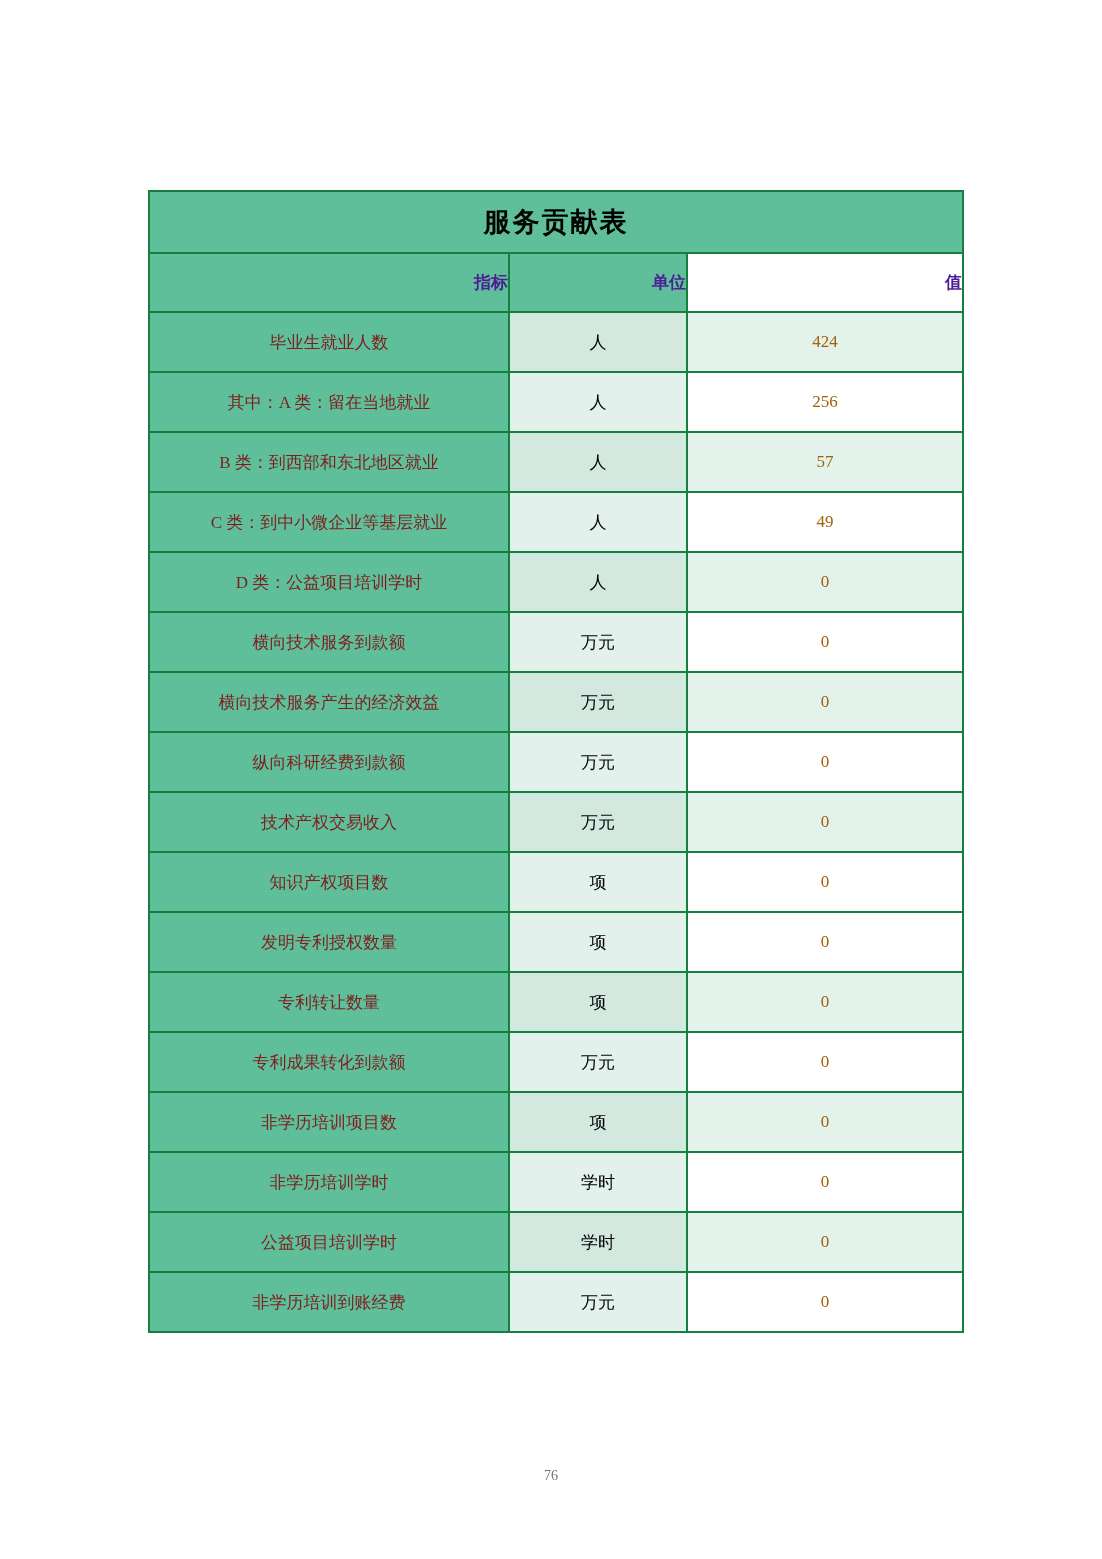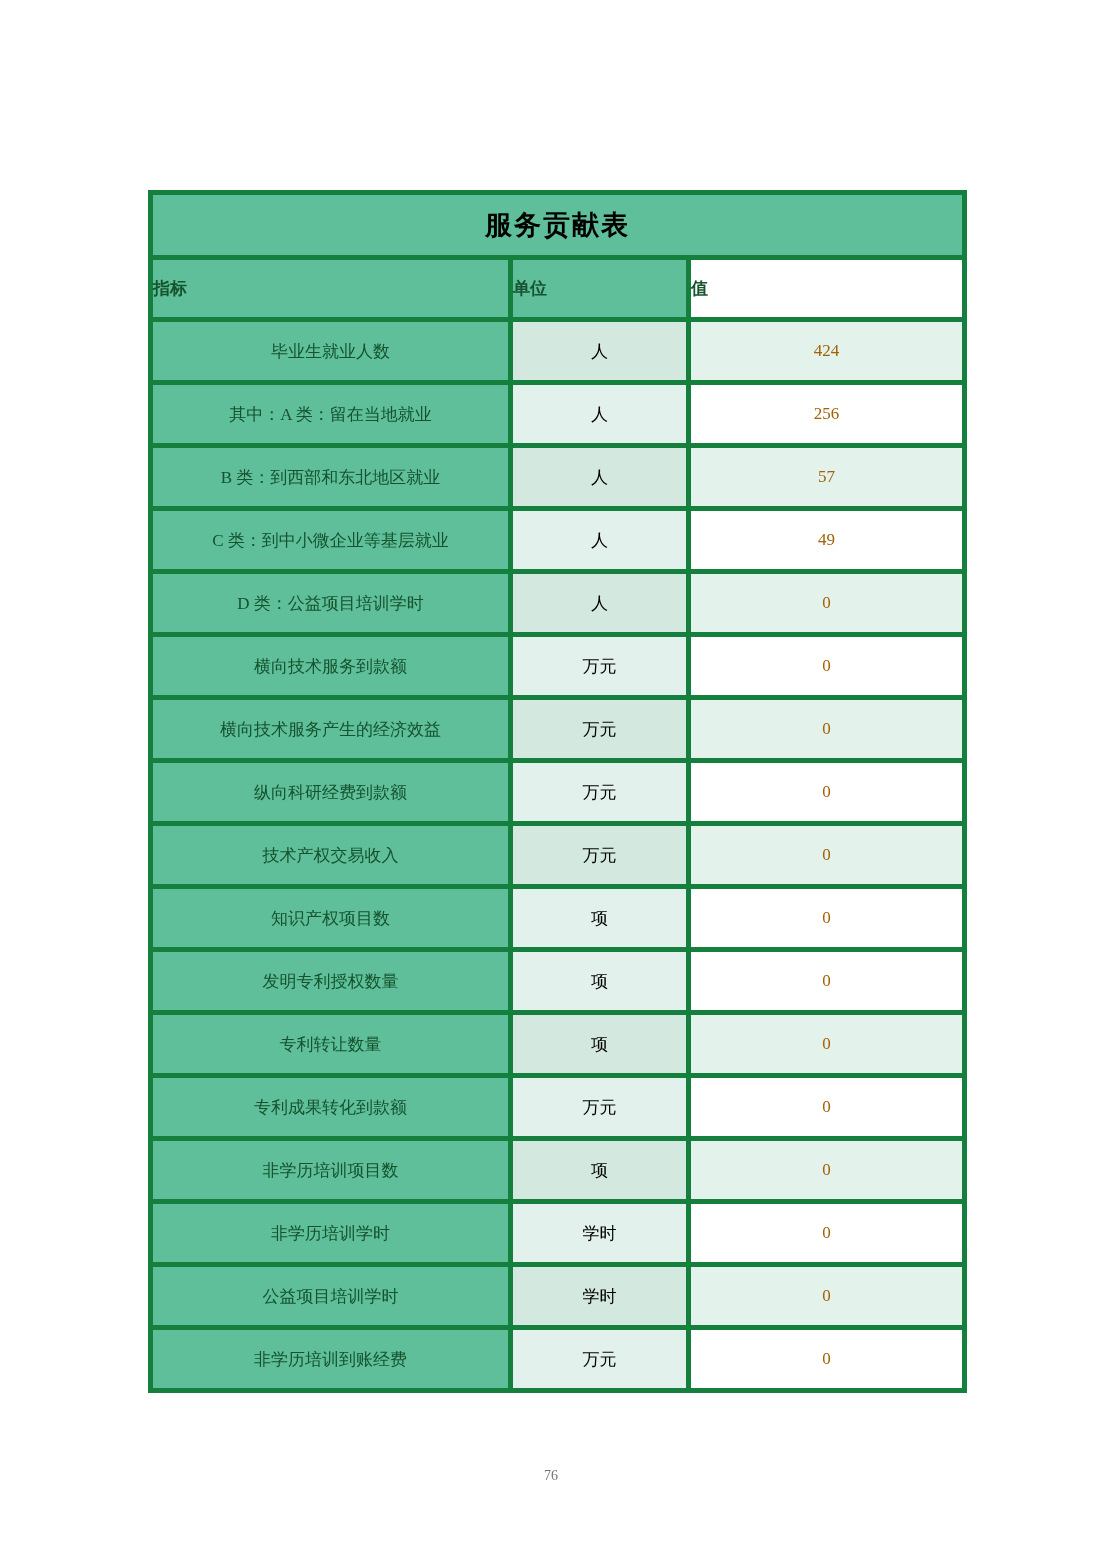--- a/index.html
+++ b/index.html
@@ -25,54 +25,54 @@
     left: 148px;
     top: 190px;
     width: 814px;
   }
   table.contrib {
     border-collapse: collapse;
     width: 814px;
     table-layout: fixed;
   }
   table.contrib td, table.contrib th {
-    border: 5px solid #15803d;
+    border: 2px solid #15803d;
     padding: 0;
     margin: 0;
   }
   .title-cell {
     background: #5fbf9b;
     color: #000000;
     text-align: center;
     font-size: 27px;
     font-weight: bold;
     height: 60px;
     letter-spacing: 2px;
   }
   .hdr {
     background: #5fbf9b;
-    color: #14532d;
-    text-align: left;
+    color: #4c1d95;
+    text-align: right;
     font-size: 17px;
     font-weight: bold;
     height: 57px;
   }
   .hdr.white {
     background: #ffffff;
   }
   .col-ind { width: 360px; }
   .col-unit { width: 178px; }
   .col-val { width: 276px; }
 
   td.ind {
     background: #5fbf9b;
     text-align: center;
     font-size: 17px;
     height: 58px;
-    color: #14532d;
+    color: #7f1d1d;
   }
   td.unit {
     background: #d7ece2;
     text-align: center;
     font-size: 17px;
     color: #000000;
   }
   td.val {
     text-align: center;
     font-size: 17px;

